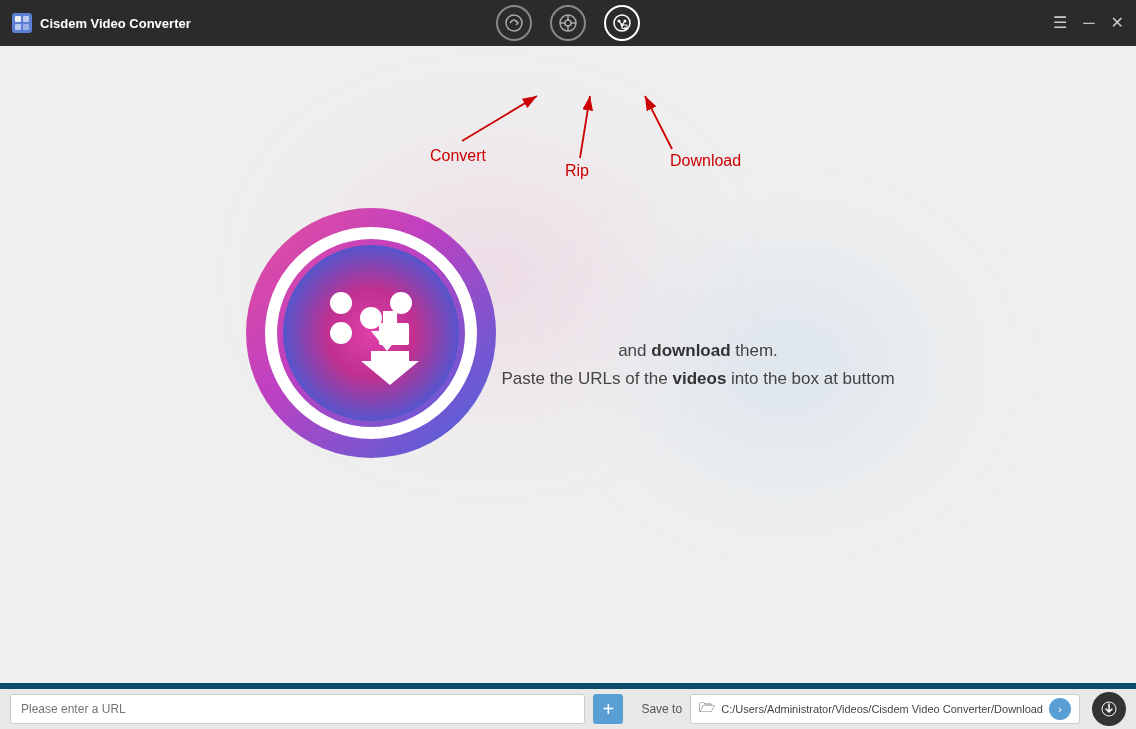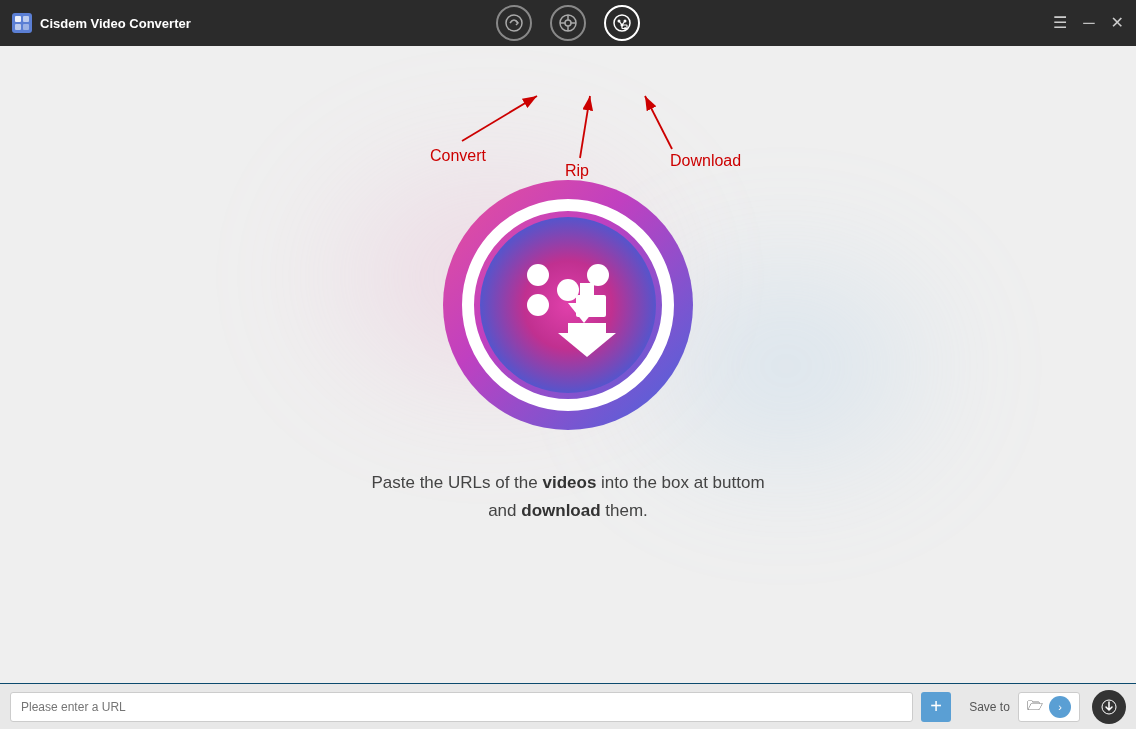--- a/index.html
+++ b/index.html
@@ -73,21 +73,21 @@
       cursor: pointer;
       line-height: 1;
     }
 
     
     .main-content {
       flex: 1;
       background: #efefef;
       position: relative;
       display: flex;
-      flex-direction: column;
+      flex-direction: row;
       align-items: center;
       justify-content: center;
       overflow: hidden;
     }
 
     
     .bg-blob {
       position: absolute;
       border-radius: 50%;
       filter: blur(60px);
@@ -142,21 +142,21 @@
     }
     .instruction-text b {
       font-weight: 700;
       color: #333;
     }
 
     
     .bottom-bar {
       height: 46px;
       background: #e8e8e8;
-      border-top: 1px solid #0c4a6e;
+      border-top: 6px solid #0c4a6e;
       display: flex;
       align-items: center;
       padding: 0 10px;
       gap: 8px;
       flex-shrink: 0;
     }
     .url-input {
       flex: 1;
       height: 30px;
       border: 1px solid #ccc;
@@ -355,36 +355,37 @@
       <polygon points="120,158 178,158 149,182" fill="white"></polygon>
 
       <rect x="142" y="108" width="14" height="20" fill="white"></rect>
 
       <polygon points="130,128 162,128 146,148" fill="white"></polygon>
     </svg>
   </div>
 
   <div class="instruction-text">
     <p>
-      <span>Paste the URLs of the </span><b>videos</b><span> into the box at buttom</span>
+      <span>and </span><b>download</b><span> them.</span>
     </p>
     <p>
-      <span>and </span><b>download</b><span> them.</span>
+      <span>Paste the URLs of the </span><b>videos</b><span> into the box at buttom</span>
     </p>
   </div>
 </div>
 
 <div class="bottom-bar">
   <input class="url-input" type="text" placeholder="Please enter a URL" style="">
   <button class="add-btn">+</button>
 
   <span class="save-to-label">Save to</span>
 
   <div class="save-path-box">
     <span class="folder-icon-sm">🗁</span>
+    <span class="save-path-text">C:/Users/Administrator/Videos/Cisdem Video Converter/Download</span>
     <button class="path-arrow-btn">›</button>
   </div>
 
   <button class="download-action-btn">
     <svg width="16" height="16" viewBox="0 0 16 16" fill="white">
       <circle cx="8" cy="8" r="7" stroke="white" stroke-width="1" fill="none"></circle>
       <path d="M8 3 L8 10 M5 8 L8 11 L11 8" stroke="white" stroke-width="1.5" fill="none" stroke-linecap="round" stroke-linejoin="round"></path>
     </svg>
   </button>
 </div>

